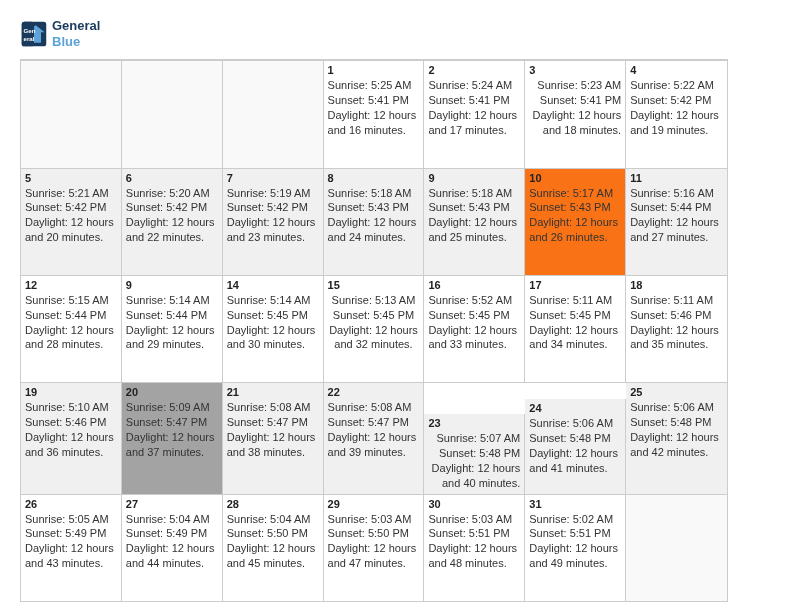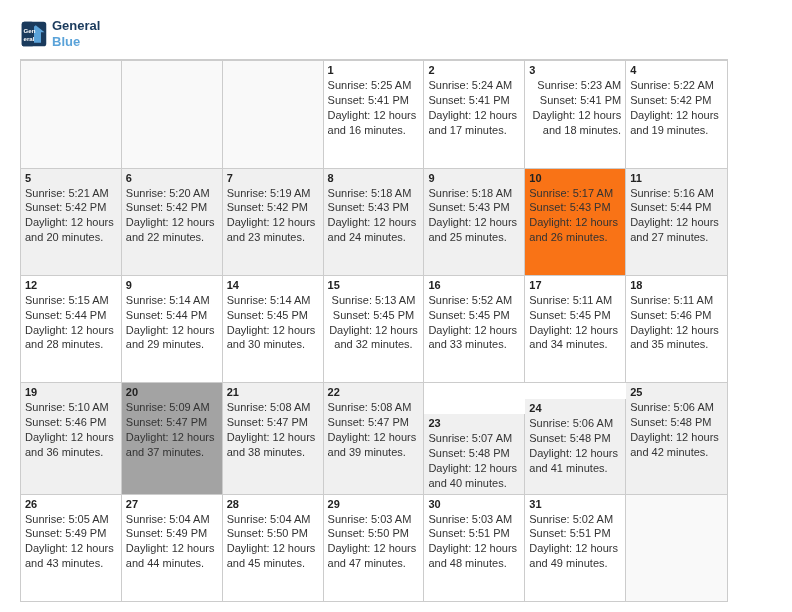--- a/index.html
+++ b/index.html
@@ -289,21 +289,21 @@
           </div>
           <div class="cal-cell shaded" style="background: rgb(240, 240, 240);">
             <div class="day-num">22</div>
             <div class="day-detail" style="white-space: pre-wrap;">Sunrise: 5:08 AM
 Sunset: 5:47 PM
 Daylight: 12 hours
 and 39 minutes.</div>
           </div>
           <div class="cal-cell shaded" style="background: rgb(240, 240, 240); margin-top: 31px;">
             <div class="day-num">23</div>
-            <div class="day-detail" style="white-space: pre-wrap;">Sunrise: 5:07 AM
+            <div class="day-detail" style="white-space: pre-wrap; text-align: right;">Sunrise: 5:07 AM
 Sunset: 5:48 PM
 Daylight: 12 hours
 and 40 minutes.</div>
           </div>
           <div class="cal-cell shaded" style="background: rgb(240, 240, 240); margin-top: 16px;">
             <div class="day-num">24</div>
             <div class="day-detail" style="white-space: pre-wrap;">Sunrise: 5:06 AM
 Sunset: 5:48 PM
 Daylight: 12 hours
 and 41 minutes.</div>

